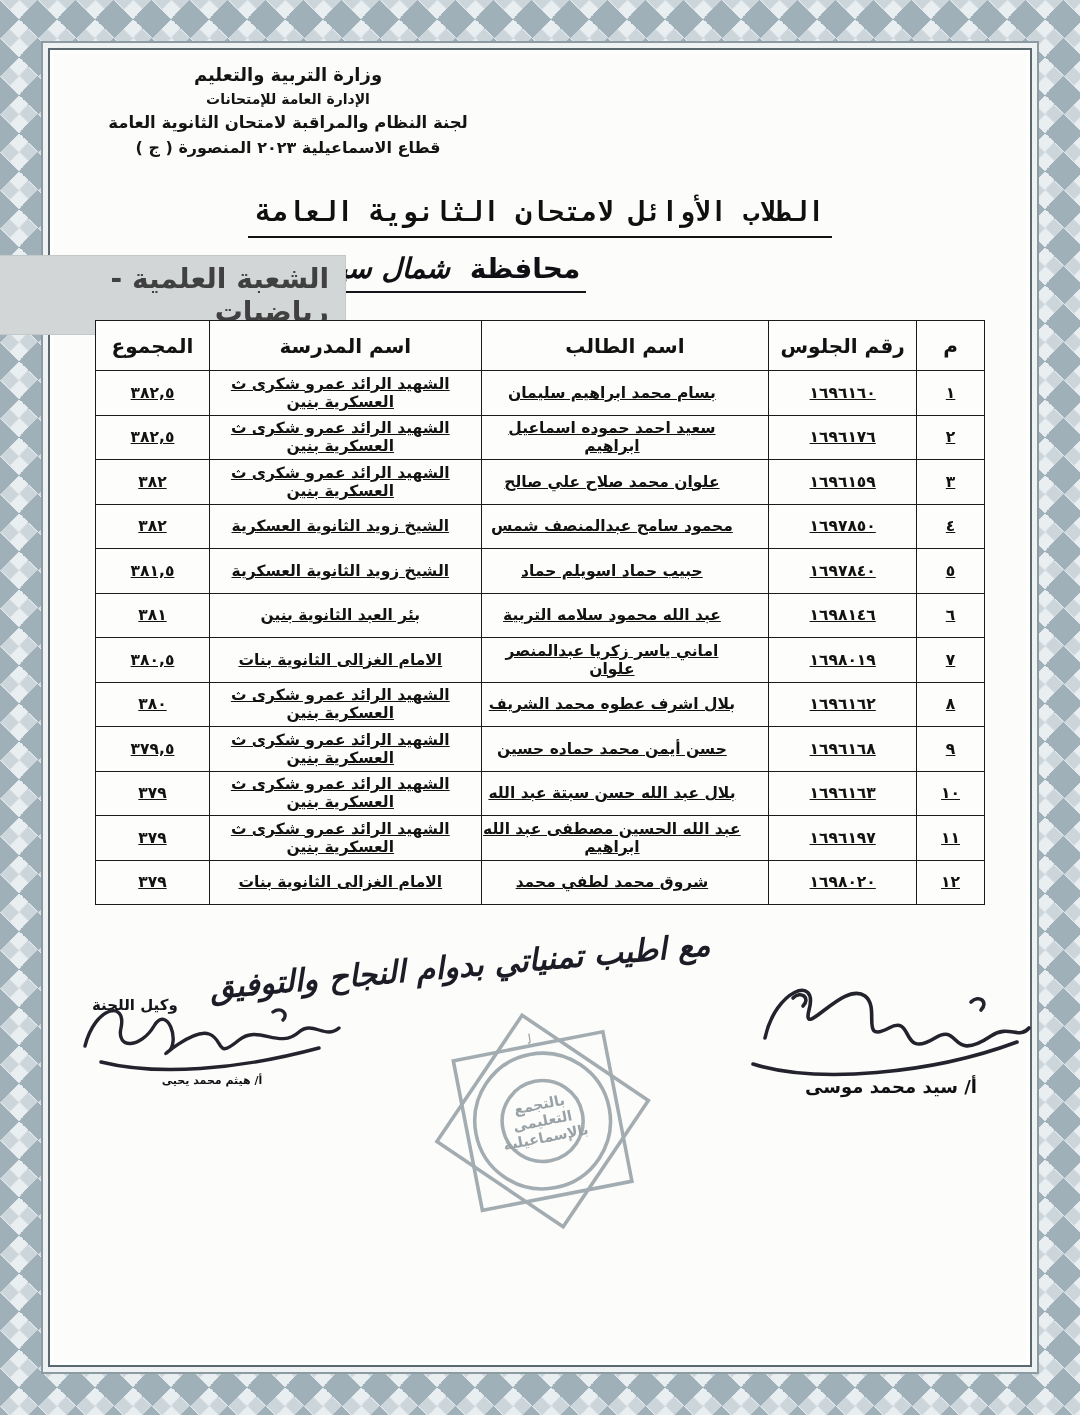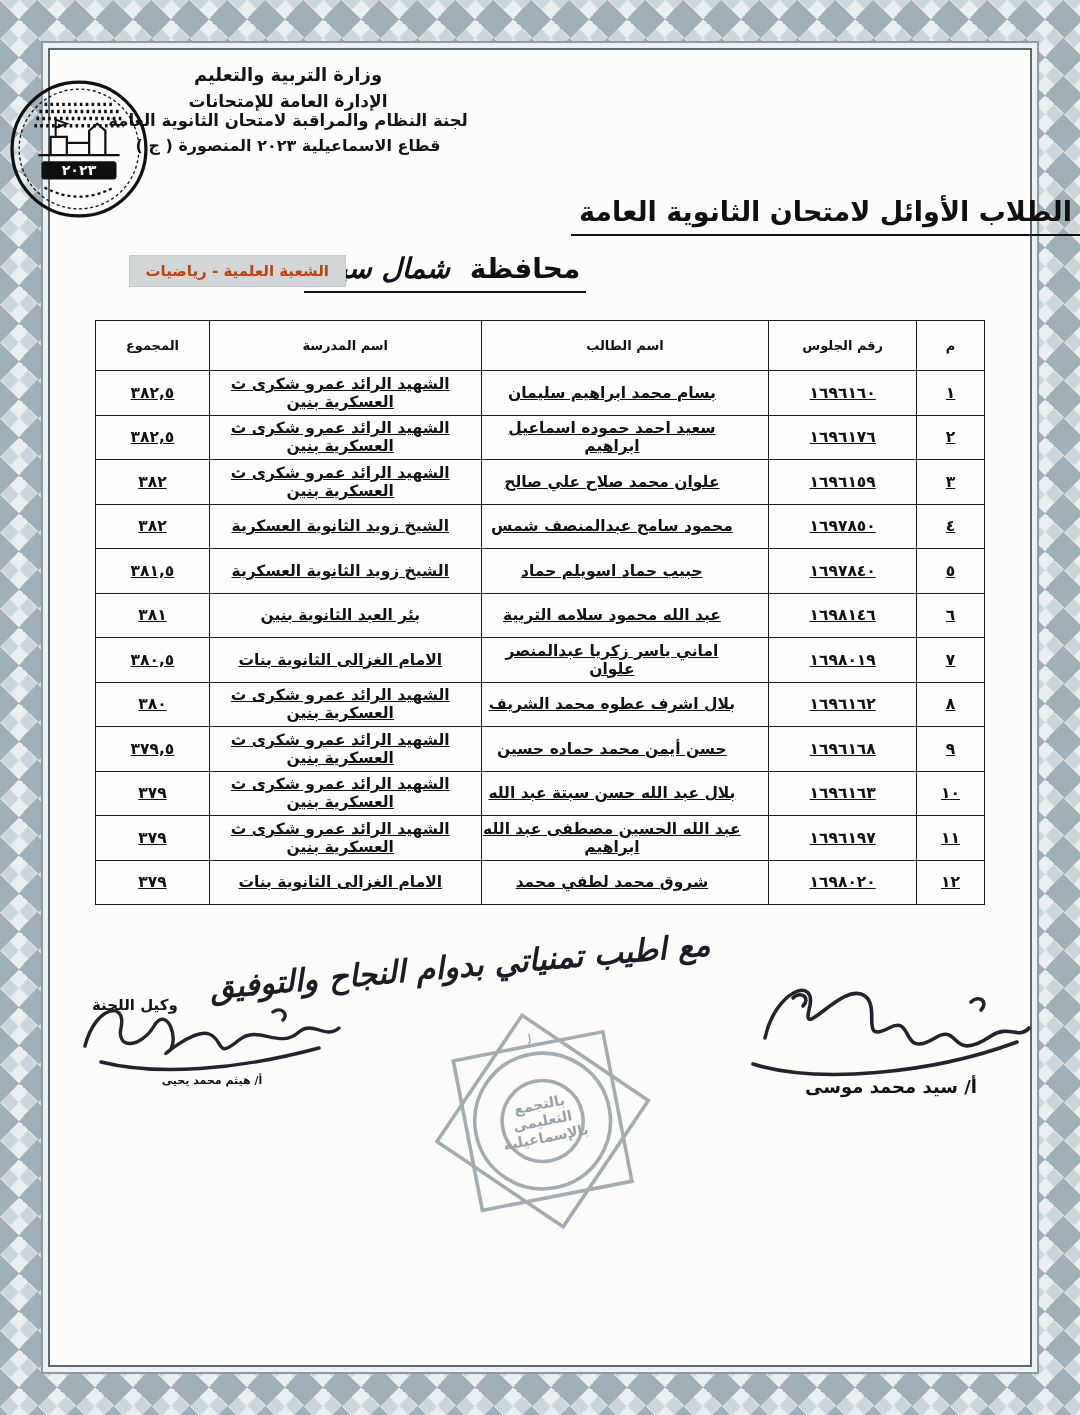--- a/index.html
+++ b/index.html
@@ -21,62 +21,62 @@
     border:2px solid #5a6970;
     box-shadow: 0 0 0 5px #eef2f3, 0 0 0 7px #8c9ba2, inset 0 0 0 3px #ffffff;
   }
 
   .abs { position:absolute; }
 
   
   .hdr-block { top:64px; left:78px; width:420px; text-align:center; color:#141414; direction:rtl; }
   .hdr-block div { font-weight:bold; }
   .hdr-l1 { font-size:18px; margin-bottom:6px; }
-  .hdr-l2 { font-size:17px; margin-bottom:0; }
+  .hdr-l2 { font-size:14px; margin-bottom:6px; }
   .hdr-l3 { font-size:16.5px; margin-bottom:6px; }
   .hdr-l4 { font-size:16px; }
 
   .emblem { top:78px; right:930px; left:auto; }
   .emblem svg { display:block; }
 
   .title {
-    top:196px; right:0; left:0; 
+    top:196px; right:0; left:0; text-align:center;font-family:Liberation Mono, monospace;
   }
   .title span{
     display:inline-block; font-size:27px; font-weight:bold; color:#101010;
     border-bottom:2.5px solid #111; padding:0 8px 7px;
   }
   .subtitle {
     top:252px; right:0; left:0; text-align:center;
   }
   .subtitle .inner{
     display:inline-block; transform:translateX(-95px);
     font-size:28px; font-weight:bold; color:#101014;
     border-bottom:2.5px solid #15151a; padding:0 6px 6px;
   }
   .subtitle .gov-value { font-style:italic; letter-spacing:1px; padding-right:10px; }
 
   .section-badge {
     top:256px; right:735px; left:auto;
-    background:#d2d6d7; color:#c2410c;
-    font-size:15px; font-weight:bold; padding:6px 16px;
+    background:#d2d6d7; color:#404040;
+    font-size:28px; font-weight:bold; padding:6px 16px;
     box-shadow:0 0 0 1px #c3c8c9;
   }
 
   
   table.results {
     position:absolute; top:320px; right:95px; width:890px;
     border-collapse:collapse; direction:rtl;
     background:#fdfdfc;
   }
   table.results th, table.results td {
     border:1.6px solid #1b1b1b; text-align:center; vertical-align:middle;
     color:#121212; font-weight:bold;
   }
-  table.results th { height:50px; font-size:13px; }
+  table.results th { height:50px; font-size:20px; }
   table.results td { height:44.5px; font-size:15.5px;text-decoration:underline; }
   td.seat   { font-size:16px; letter-spacing:5px; }
   td.student{ text-align:right; padding-right:26px; }
   td.school { text-align:right; padding-right:10px; font-size:15px; }
   td.total  { font-size:16px; }
 
   
   .dedication {
     top:948px; right:250px; width:740px; text-align:center;
     transform:rotate(-5deg);
@@ -98,32 +98,20 @@
 <div class="page">
   <div class="sheet"></div>
 
   <div class="abs hdr-block">
     <div class="hdr-l1">وزارة التربية والتعليم</div>
     <div class="hdr-l2">الإدارة العامة للإمتحانات</div>
     <div class="hdr-l3">لجنة النظام والمراقبة لامتحان الثانوية العامة</div>
     <div class="hdr-l4">قطاع الاسماعيلية ٢٠٢٣ المنصورة ( ج )</div>
   </div>
 
-  <div class="abs emblem">
-    <svg width="142" height="142" viewBox="0 0 140 140" aria-hidden="true">
-      <circle cx="70" cy="70" r="66" fill="none" stroke="#101010" stroke-width="3.2"></circle>
-      <circle cx="70" cy="70" r="59" fill="none" stroke="#101010" stroke-width="1.3" stroke-dasharray="3 2.6"></circle>
-      <path d="M36,26 H104 M31,33 H109 M28,40 H112 M26,47 H114" stroke="#101010" stroke-width="3.4" stroke-dasharray="2.6 3.2" fill="none"></path>
-      <path d="M42,76 V58 H58 V76 M58,64 H80 M80,76 V52 L88,45 L96,52 V76 M30,76 H110" fill="none" stroke="#101010" stroke-width="2.2"></path>
-      <path d="M47,58 V41 l11,4 -11,4" fill="none" stroke="#101010" stroke-width="2"></path>
-      <rect x="33" y="82" width="74" height="18" rx="3" fill="#101010"></rect>
-      <text x="70" y="96" text-anchor="middle" font-size="14" font-weight="bold" fill="#ffffff">٢٠٢٣</text>
-      <path d="M36,108 q34,18 68,0" fill="none" stroke="#101010" stroke-width="2.2" stroke-dasharray="3 3"></path>
-    </svg>
-  </div>
 
   <div class="abs title">
     <span>الطلاب الأوائل لامتحان الثانوية العامة</span>
   </div>
 
   <div class="abs subtitle">
     <span class="inner">
       <span>محافظة</span>
       <span class="gov-value">شمال سيناء</span>
     </span>

